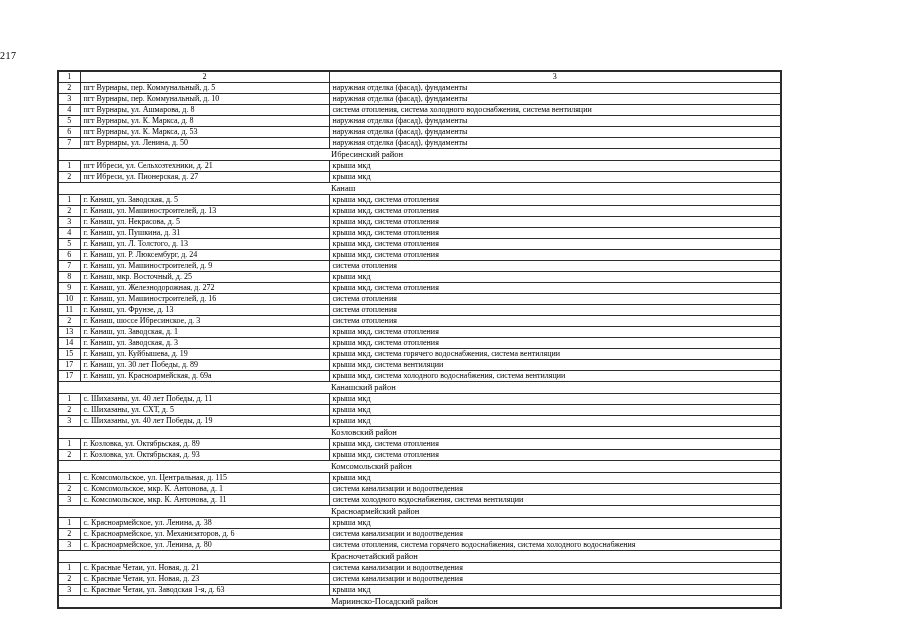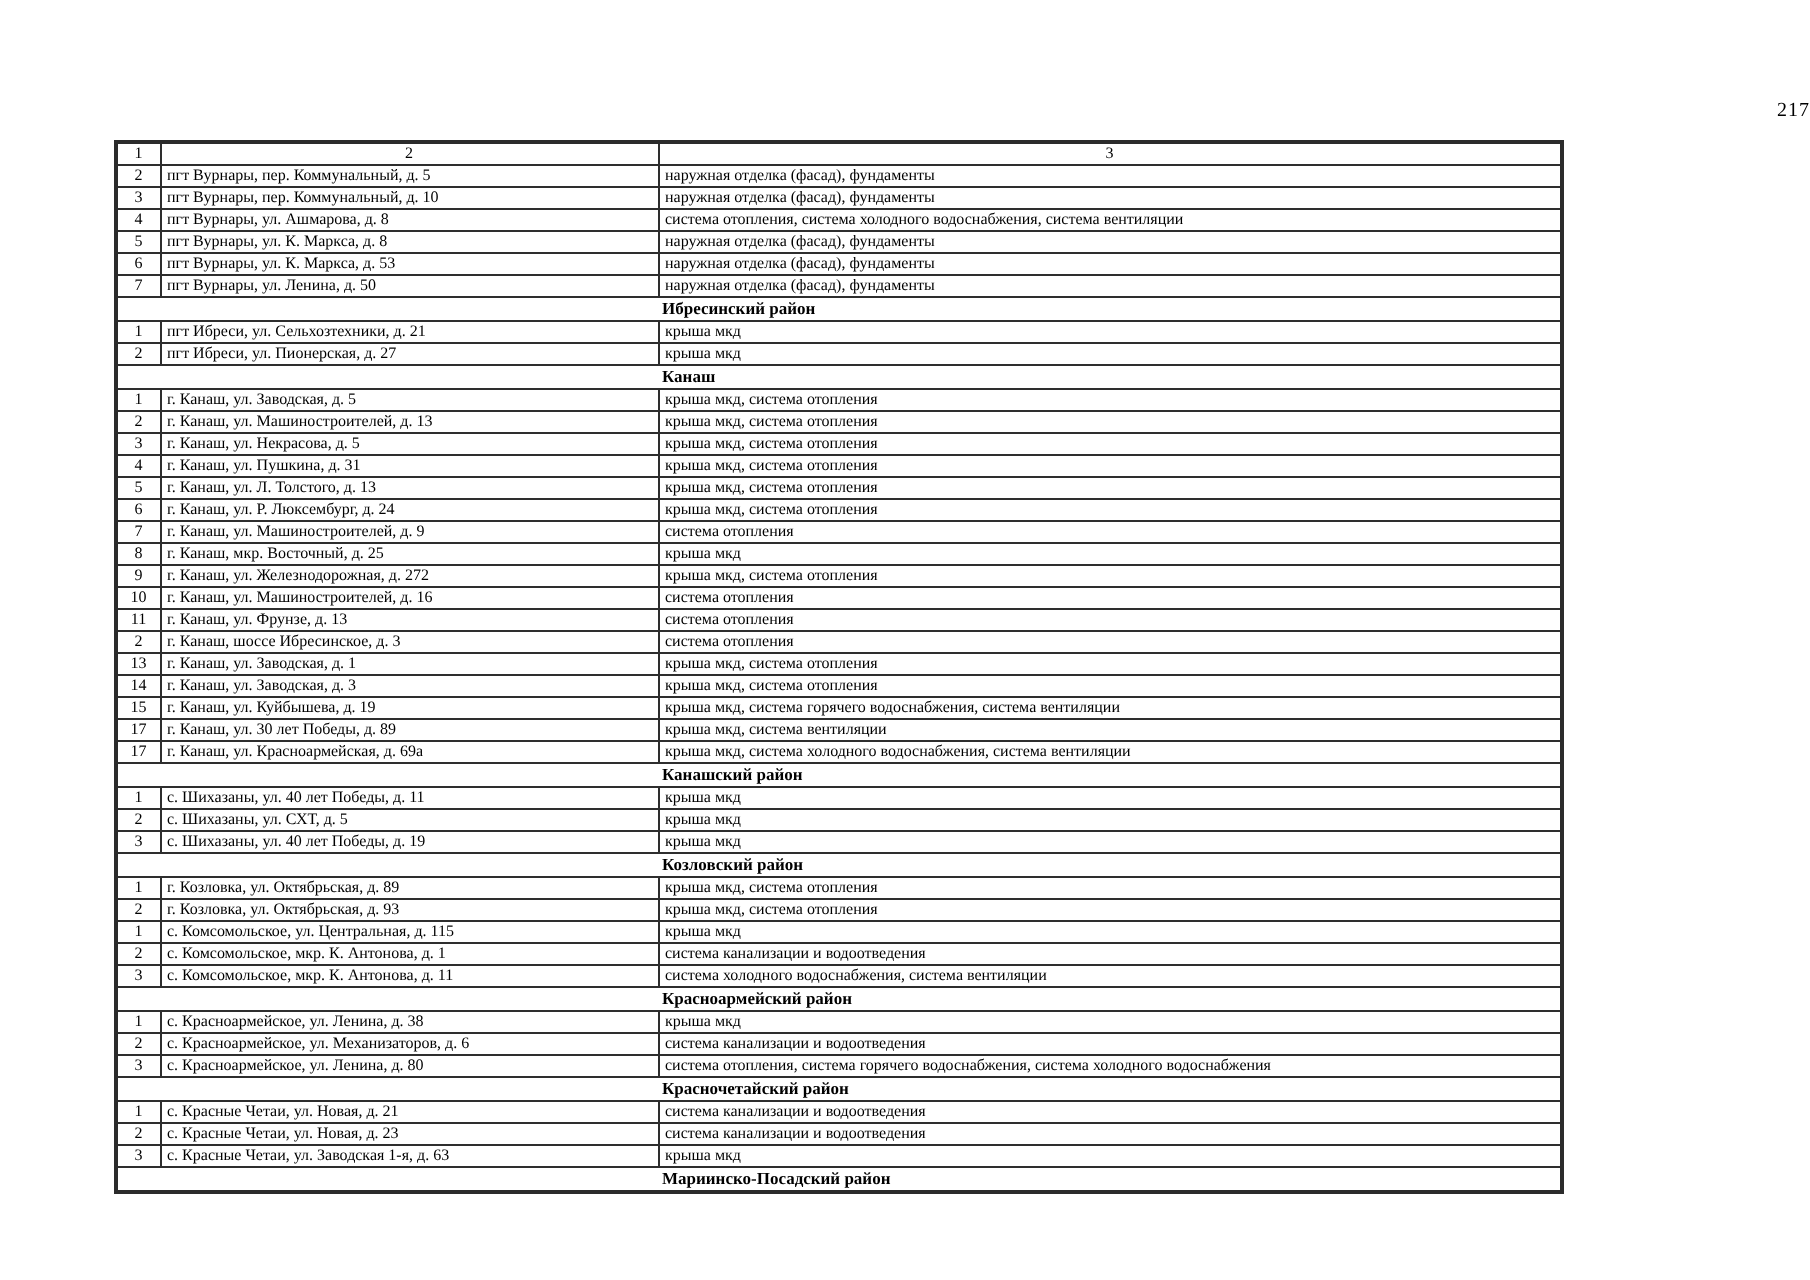--- a/index.html
+++ b/index.html
@@ -13,21 +13,21 @@
     height: 640px;
     font-family: "Liberation Serif", serif;
     color: #000;
     overflow: hidden;
   }
   .page-number {
     position: absolute;
     top: 50px;
     left: 0;
     width: 905px;
-    text-align: right;
+    text-align: left;
     font-size: 10px;
     letter-spacing: 0.5px;
   }
   table.repair-table {
     position: absolute;
     left: 57px;
     top: 70px;
     width: 723px;
     border-collapse: collapse;
     table-layout: fixed;
@@ -48,21 +48,21 @@
   }
   tr.colhead-row td {
     text-align: center;
     padding: 0 1px;
   }
   td.num-cell {
     text-align: center;
     padding: 0 1px;
   }
   tr.section-row td {
-    font-weight: bold;
+    font-weight: normal;
     font-size: 8.5px;
     padding-left: 272px;
     line-height: 11px;
     height: 11px;
   }
 </style>
 </head>
 <body>
 
 <div class="page-number">217</div>
@@ -234,20 +234,23 @@
       <tr class="data-row">
         <td class="num-cell">1</td>
         <td class="addr-cell">г. Козловка, ул. Октябрьская, д. 89</td>
         <td class="works-cell">крыша мкд, система отопления</td>
       </tr>
       <tr class="data-row">
         <td class="num-cell">2</td>
         <td class="addr-cell">г. Козловка, ул. Октябрьская, д. 93</td>
         <td class="works-cell">крыша мкд, система отопления</td>
       </tr>
+      <tr class="section-row">
+        <td colspan="3">Комсомольский район</td>
+      </tr>
       <tr class="data-row">
         <td class="num-cell">1</td>
         <td class="addr-cell">с. Комсомольское, ул. Центральная, д. 115</td>
         <td class="works-cell">крыша мкд</td>
       </tr>
       <tr class="data-row">
         <td class="num-cell">2</td>
         <td class="addr-cell">с. Комсомольское, мкр. К. Антонова, д. 1</td>
         <td class="works-cell">система канализации и водоотведения</td>
       </tr>

